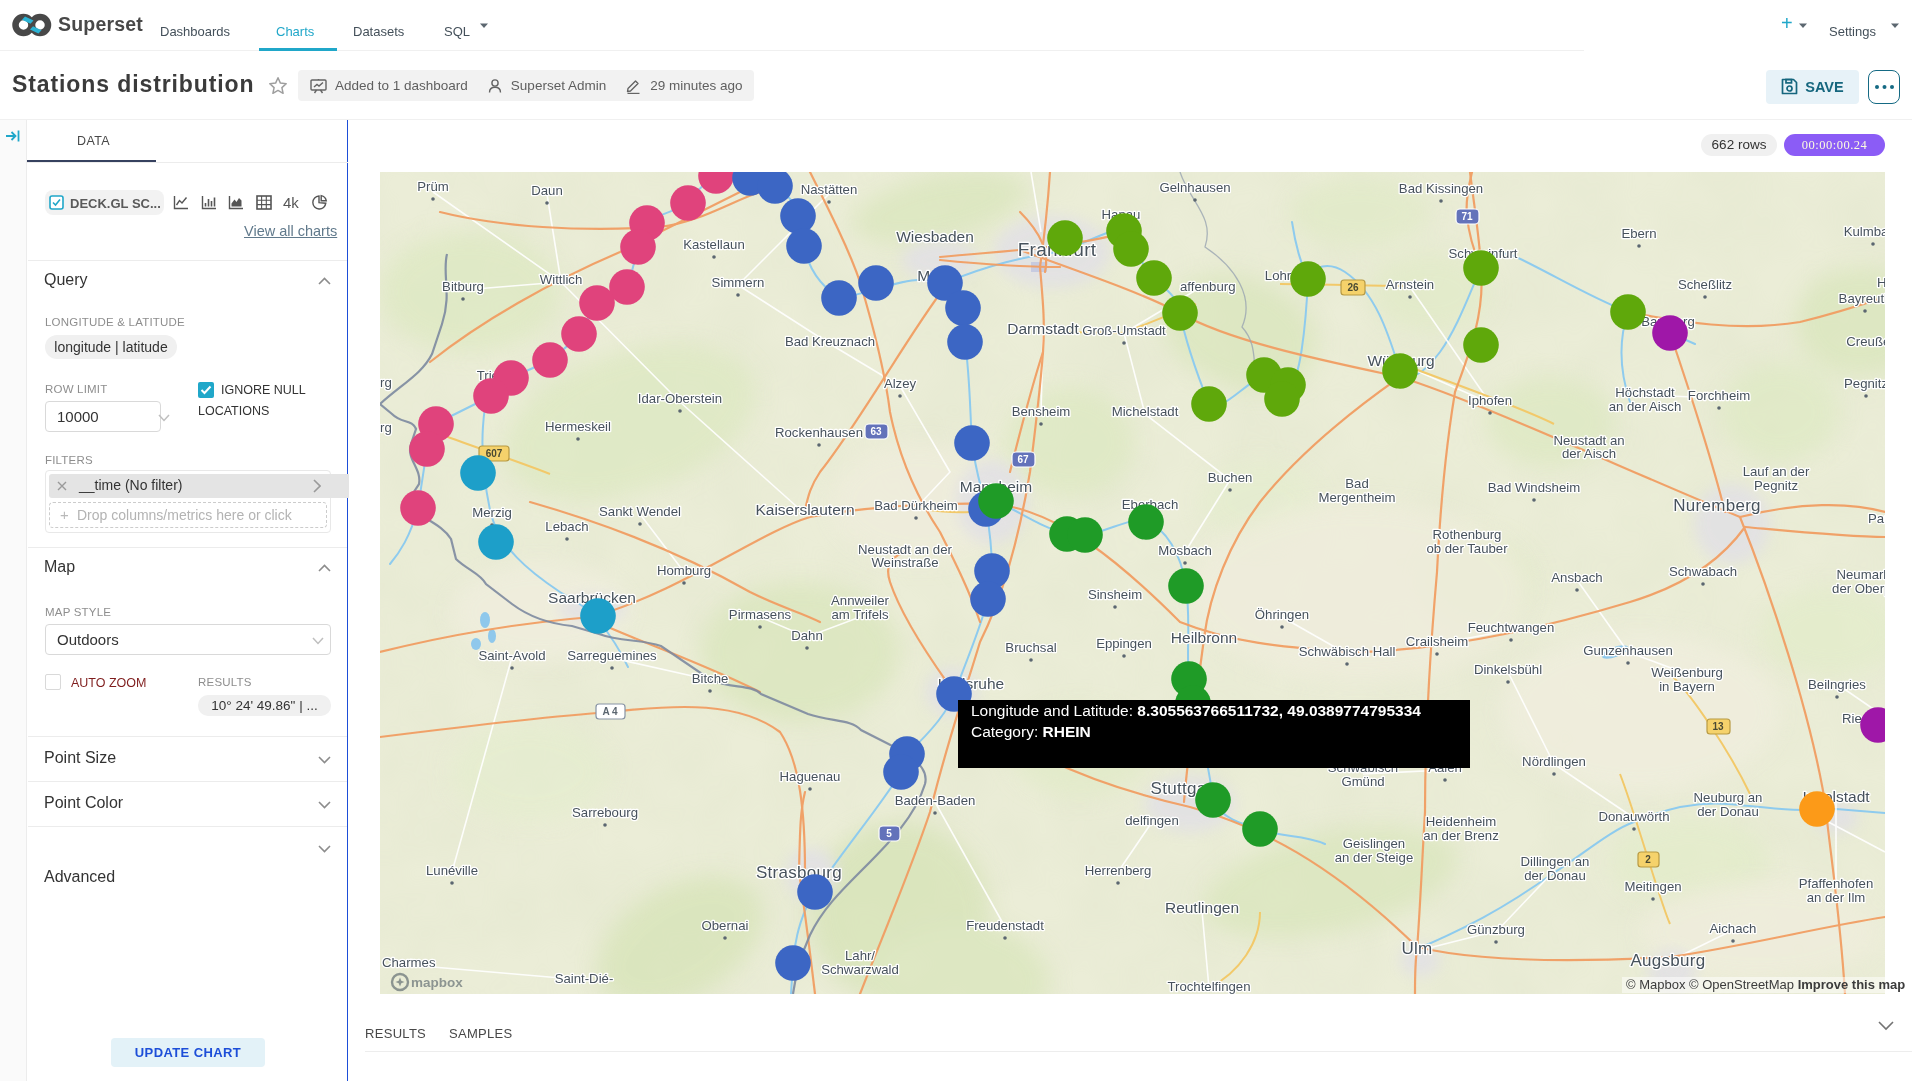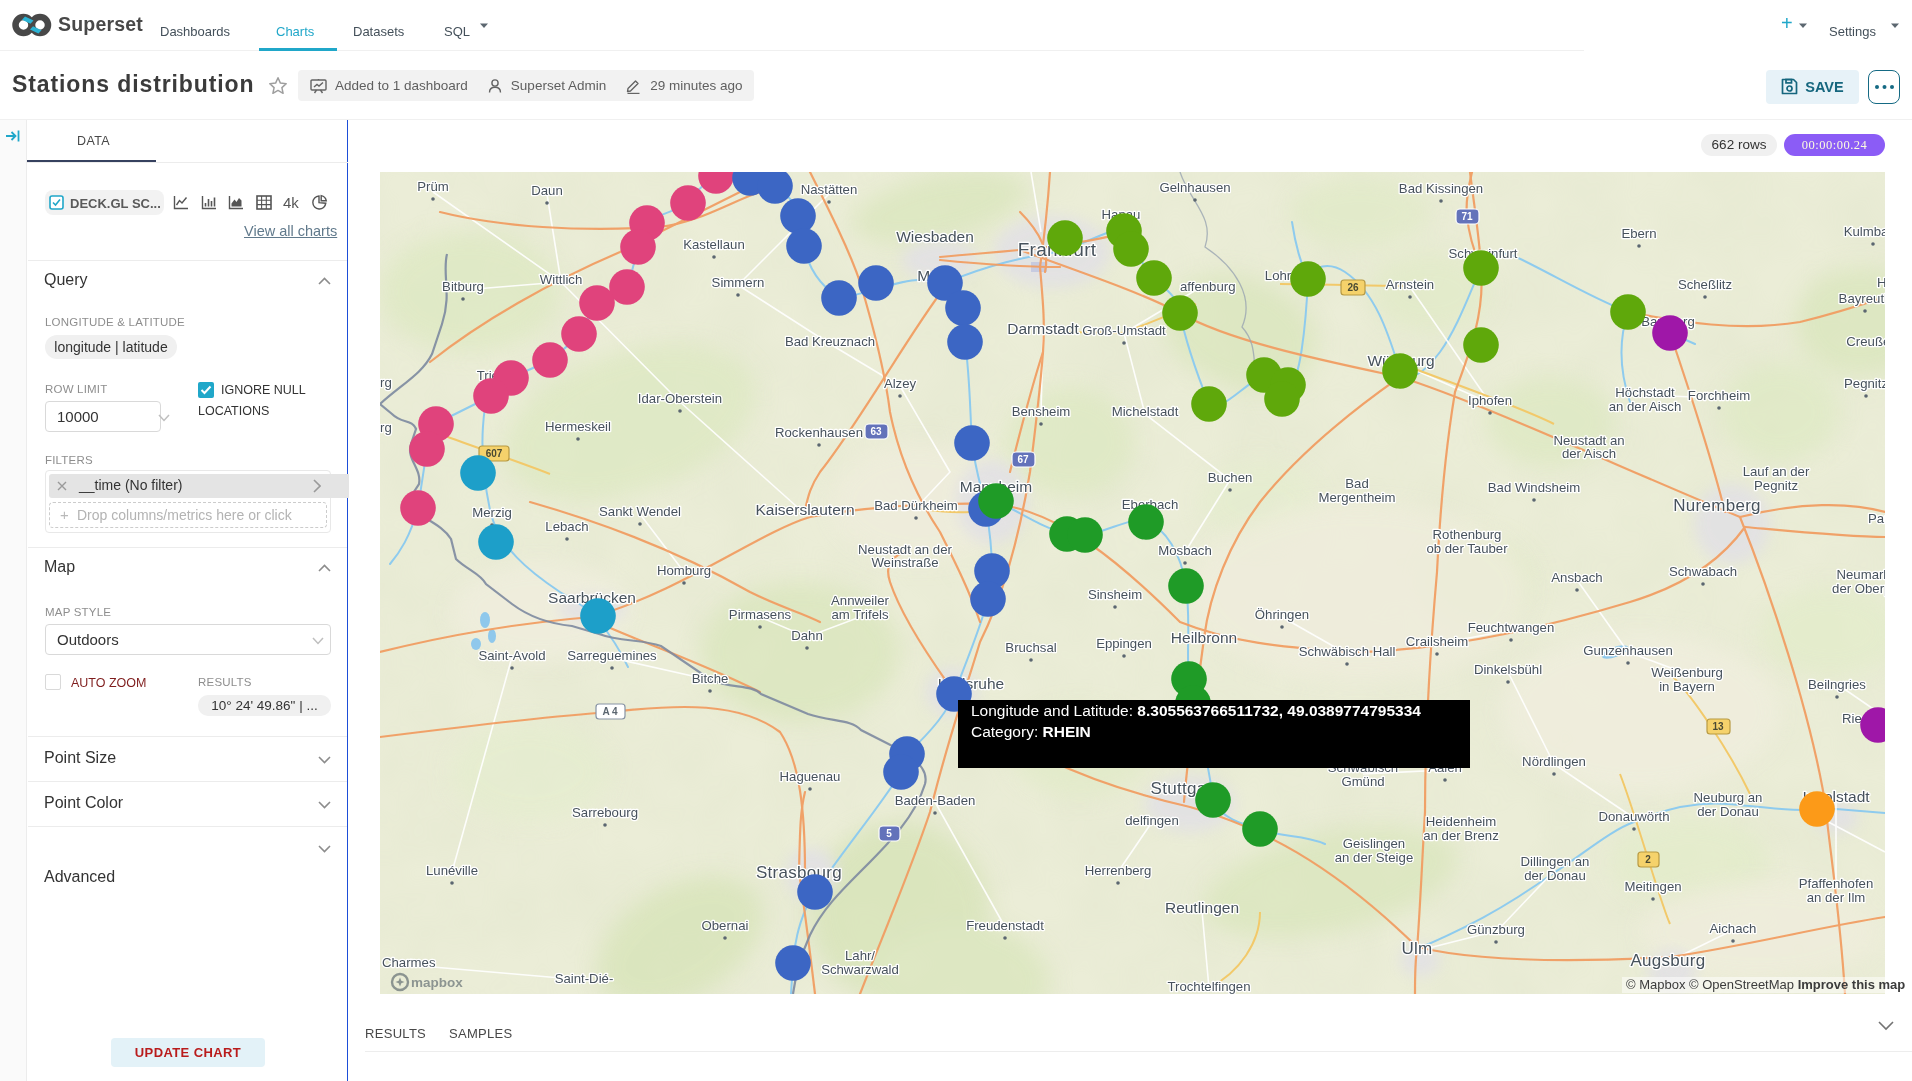--- a/index.html
+++ b/index.html
@@ -216,21 +216,21 @@
   <div class="sechead" style="left:17px;top:674px">Point Color</div>
   <svg class="abs" style="left:291px;top:681px" width="13" height="8">
       <path class="chev" d="M1 1 L6.5 6.5 L12 1"></path>
     </svg>
   <div class="divider" style="top:706px"></div>
   <div class="sechead" style="left:17px;top:748px">Advanced</div>
   <svg class="abs" style="left:291px;top:725px" width="13" height="8">
       <path class="chev" d="M1 1 L6.5 6.5 L12 1"></path>
     </svg>
   <div class="abs" style="left:84px;top:918px;width:154px;height:29px;background:#e3f2f8;border-radius:4px;
-    font-size:13px;font-weight:bold;color:#b91c1c;letter-spacing:0.4px;text-align:center;line-height:29px">UPDATE CHART</div>
+    font-size:13px;font-weight:bold;color:#1d4ed8;letter-spacing:0.4px;text-align:center;line-height:29px">UPDATE CHART</div>
 </div>
 
 <div id="content"></div>
 <div id="rowspill">662 rows</div>
 <div id="timerpill">00:00:00.24</div>
 <div id="map">
 <svg width="1505" height="822" viewBox="0 0 1505 822">
   <rect x="0" y="0" width="1505" height="822" fill="#ebedd7"></rect>
   <filter id="coarse">
         <feTurbulence type="fractalNoise" baseFrequency="0.013" numOctaves="3" seed="4"></feTurbulence>

